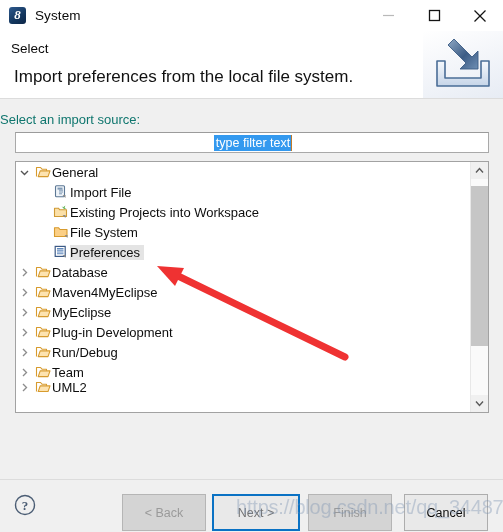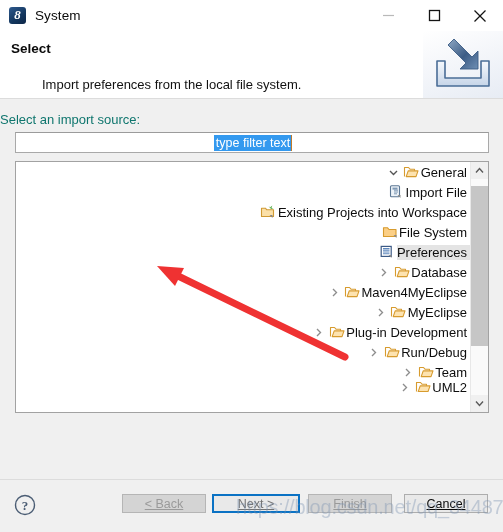--- a/index.html
+++ b/index.html
@@ -74,30 +74,29 @@
     background: #ffffff;
     border-bottom: 1px solid #dcdcdc;
     position: relative;
     box-sizing: border-box;
   }
   .header-title {
     position: absolute;
     left: 11px;
     top: 10px;
     font-size: 13.5px;
-    font-weight: bold;
+    font-weight: normal;
     color: #0a0a0a;
   }
   .header-desc {
     position: absolute;
     left: 14px;
-    top: 46px;
-    font-size: 13px;
+    top: 36px;
+    font-size: 17px;
     color: #111;
-    margin-left: 28px;
   }
   .header-icon {
     position: absolute;
     right: 0;
     top: 0;
     width: 80px;
     height: 67px;
     background: linear-gradient(160deg, #ffffff 0%, #f4f6fa 45%, #e7ecf4 100%);
     overflow: hidden;
   }
@@ -156,21 +155,20 @@
     left: 0; top: 0;
     width: 455px;
     height: 100%;
   }
   .tree-row {
     height: 20px;
     display: flex;
     align-items: center;
     position: relative;
     box-sizing: border-box;
-    justify-content: flex-end;
   }
   .tree-row .twisty {
     width: 17px;
     flex: none;
     display: flex;
     align-items: center;
     justify-content: center;
     color: #6d6d6d;
   }
   .tree-row .ticon {
@@ -242,31 +240,30 @@
   .help-icon {
     position: absolute;
     left: 14px;
     top: 14px;
     width: 22px;
     height: 22px;
   }
   .btn {
     position: absolute;
     top: 14px;
-    height: 19px;
+    height: 37px;
     box-sizing: border-box;
     font-size: 12.5px;
     font-family: "Liberation Sans", sans-serif;
     display: flex;
     align-items: center;
     justify-content: center;
     border: 1px solid #b5b5b5;
     background: #d4d4d4;
     color: #9a9a9a;
-    text-decoration: underline;
   }
   .btn.enabled {
     background: #e9e9e9;
     color: #0a0a0a;
     border: 1px solid #adadad;
   }
   .btn.focused {
     background: #e9e9e9;
     color: #737373;
     border: 2px solid #0a72c4;

